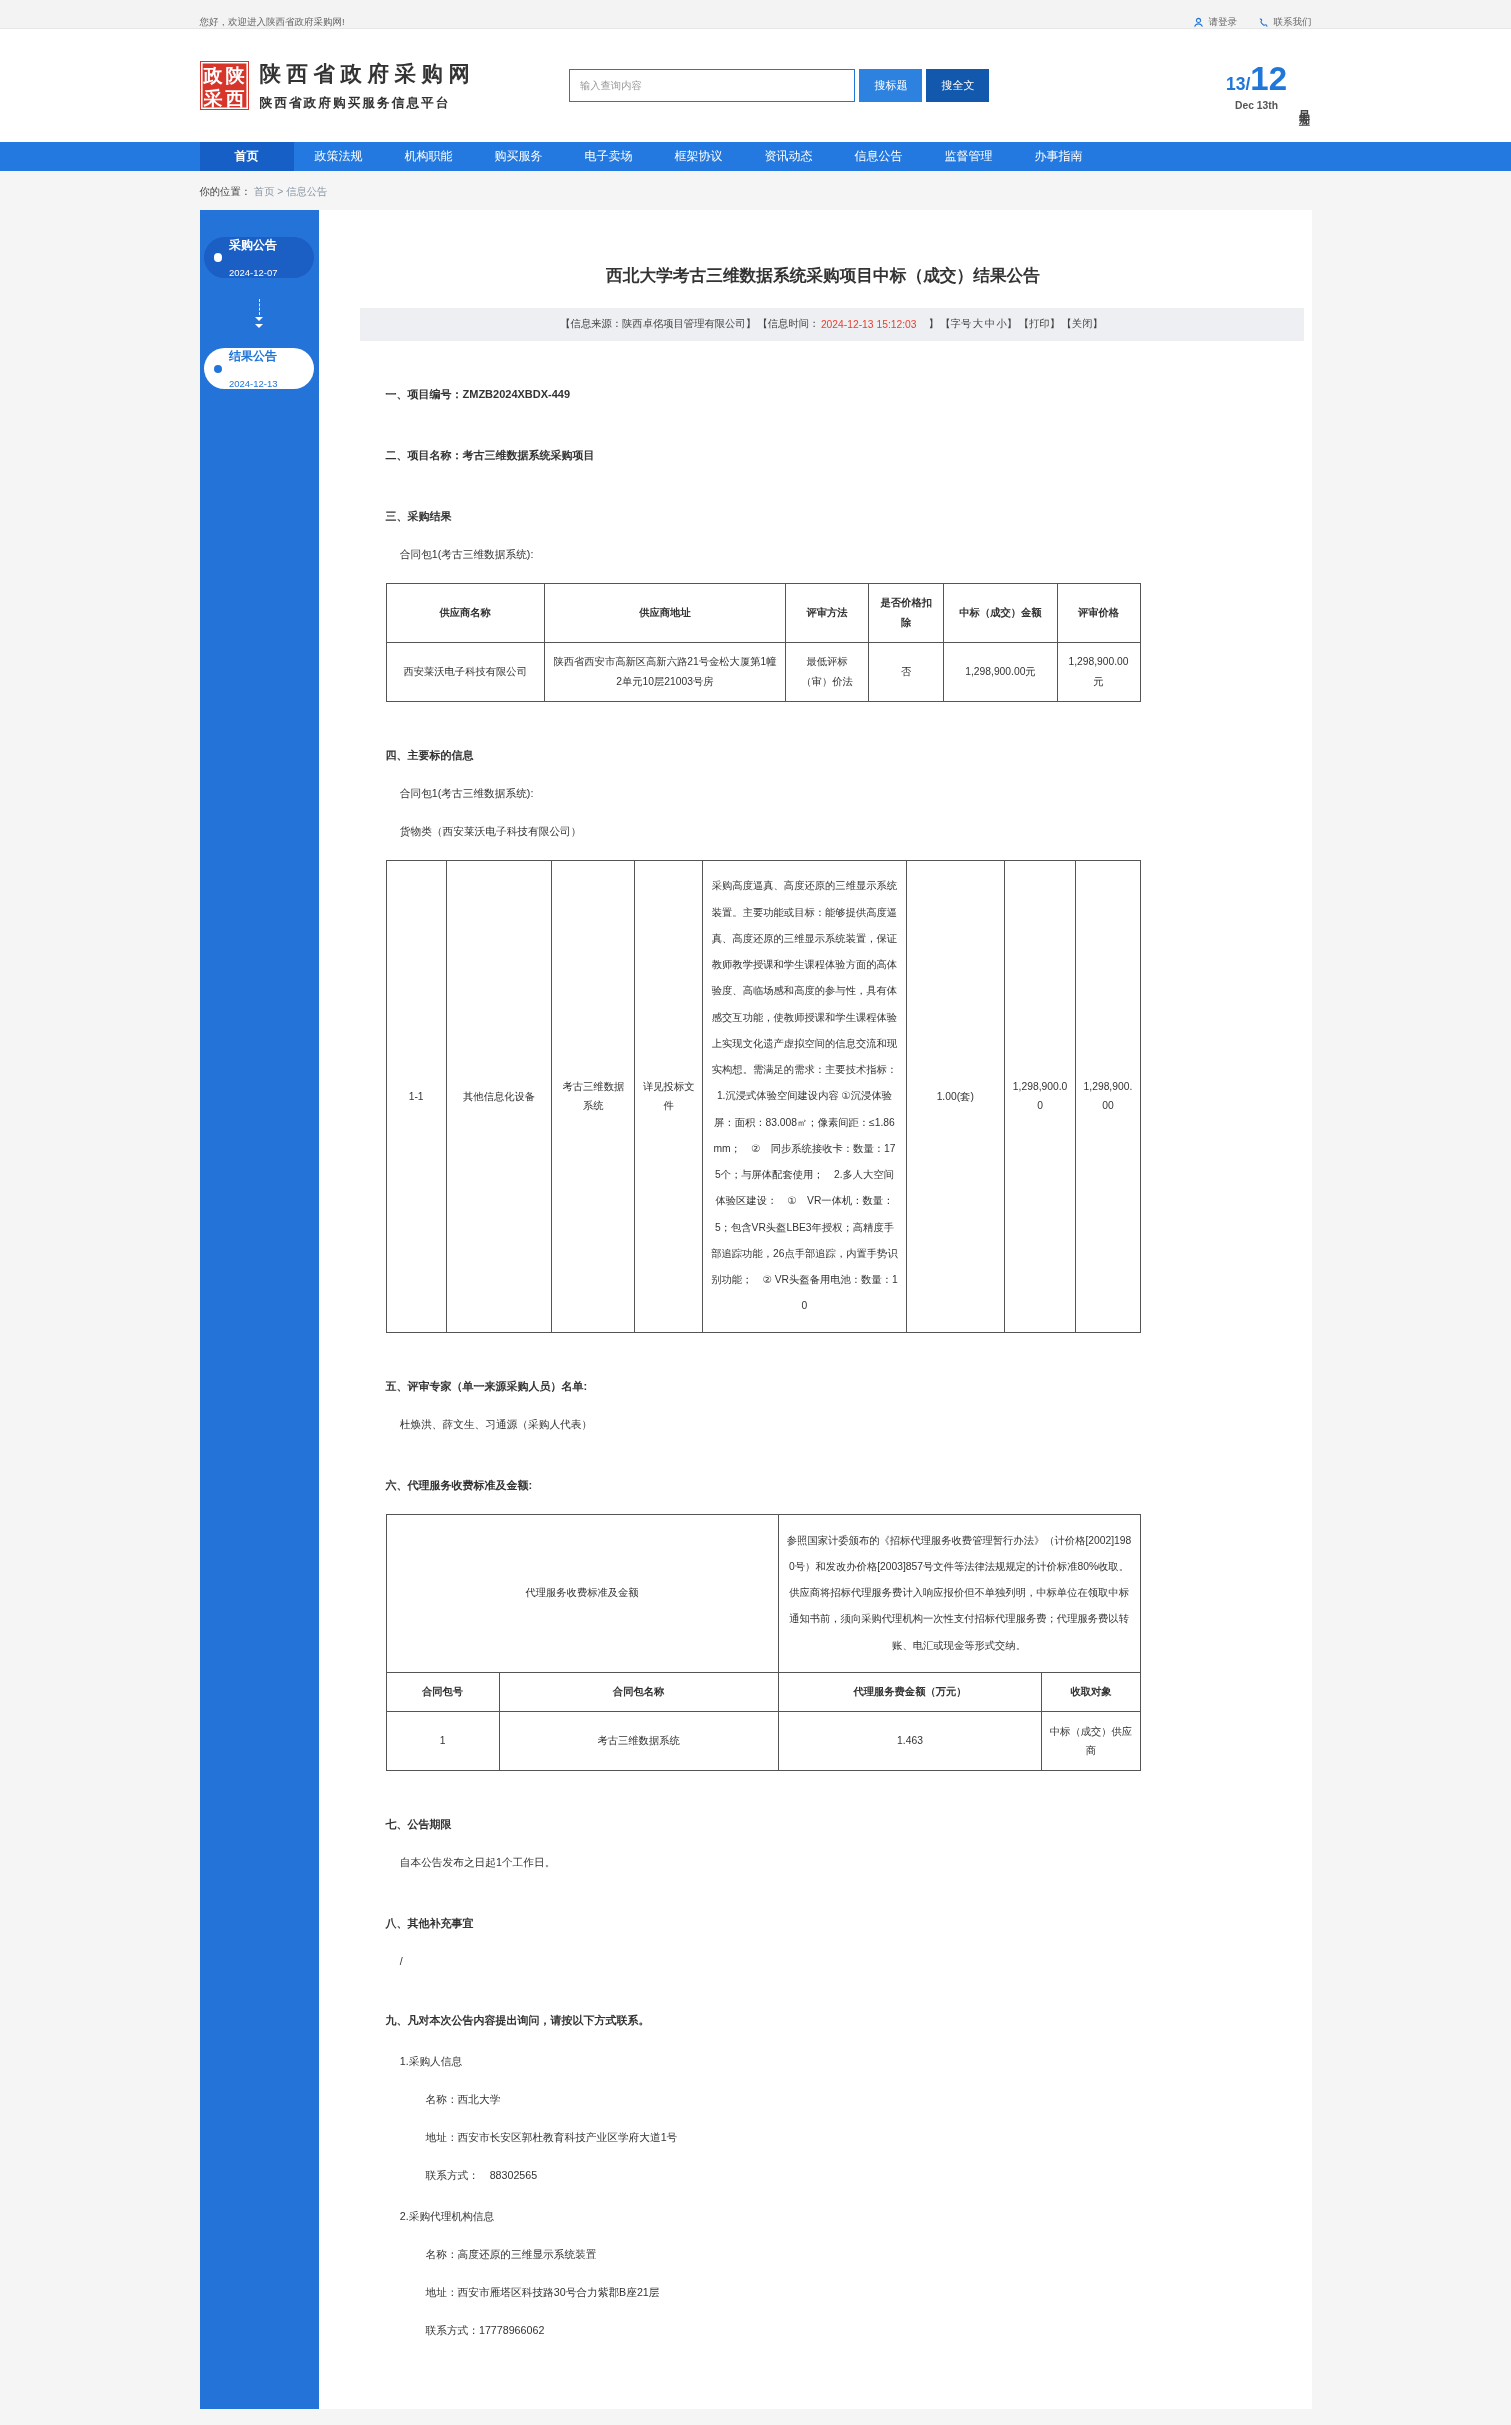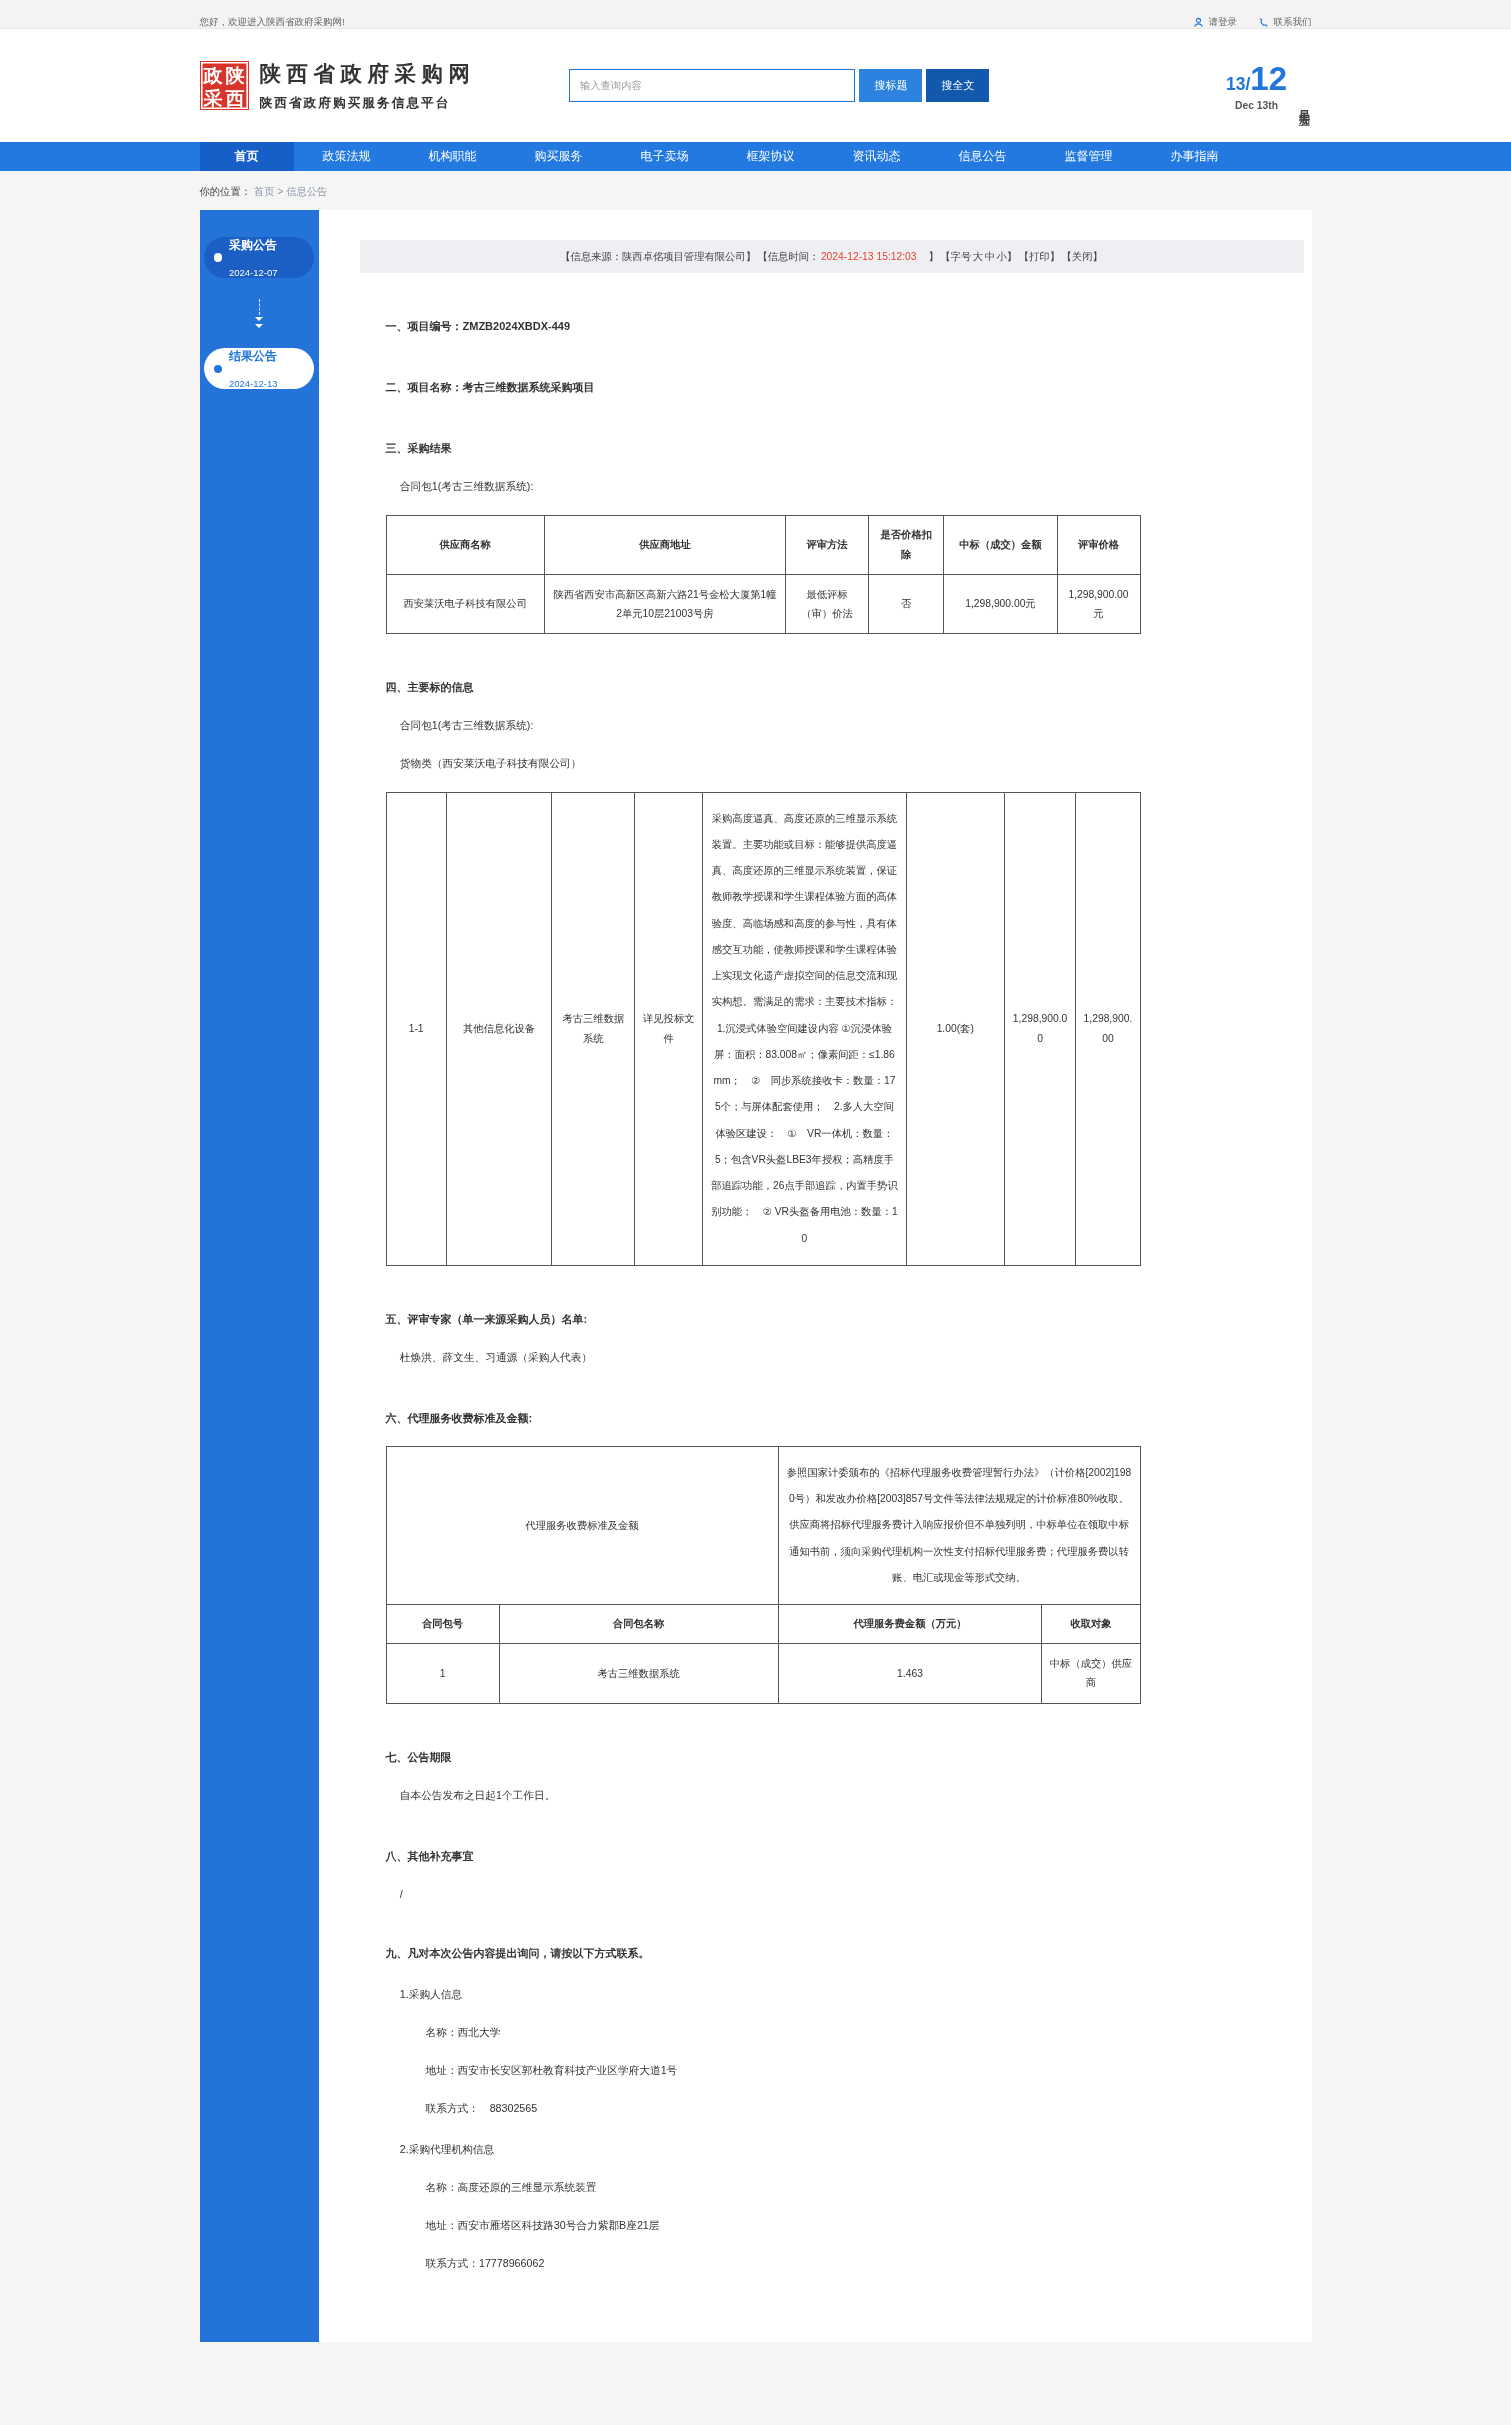--- a/index.html
+++ b/index.html
@@ -30,21 +30,21 @@
   .date-nums { text-align:center; }
   .date-line { color:#2176d9; font-weight:bold; }
   .date-sm { font-size:17.5px; }
   .date-big { font-size:33px; }
   .date-en { font-size:10.3px; color:#555; font-weight:bold; margin-top:1.6px; }
   .weekday { writing-mode:vertical-lr; font-size:11px; color:#444; font-weight:bold; letter-spacing:3.2px; }
 
   
   .nav { background:#2379df; height:29px; }
   .nav .container { display:flex; height:29px; }
-  .nav-item { color:#fff; font-size:12px; line-height:29px; padding:0 29px; cursor:pointer; white-space:nowrap; }
+  .nav-item { color:#fff; font-size:12px; line-height:29px; padding:0 21px; cursor:pointer; white-space:nowrap; }
   .nav-item.active { background:#155fc7; font-weight:bold; padding:0 35px; }
 
   
   .crumb-wrap { background:#f5f5f5; padding:14.3px 0 11px 0; }
   .crumb { font-size:10.3px; color:#444; }
   .crumb .lnk { color:#8a97a5; cursor:pointer; }
   .crumb .cur { color:#8a97a5; }
 
   
   .content { display:flex; align-items:stretch; min-height:2081px; }
@@ -183,20 +183,21 @@
       <span class="txt">
         <b>结果公告</b>
         <span>2024-12-13</span>
       </span>
     </div>
   </div>
 
   <div class="main">
 
 
+    <h1 class="art-title">西北大学考古三维数据系统采购项目中标（成交）结果公告</h1>
 
     <div class="meta-strip">
       <span>【信息来源：陕西卓佲项目管理有限公司】</span>
       <span>【信息时间：</span>
       <span class="red">2024-12-13 15:12:03</span>
       <span>　】</span>
       <span>【字号</span>
       <span class="click">大</span>
       <span class="click">中</span>
       <span class="click">小】</span>

